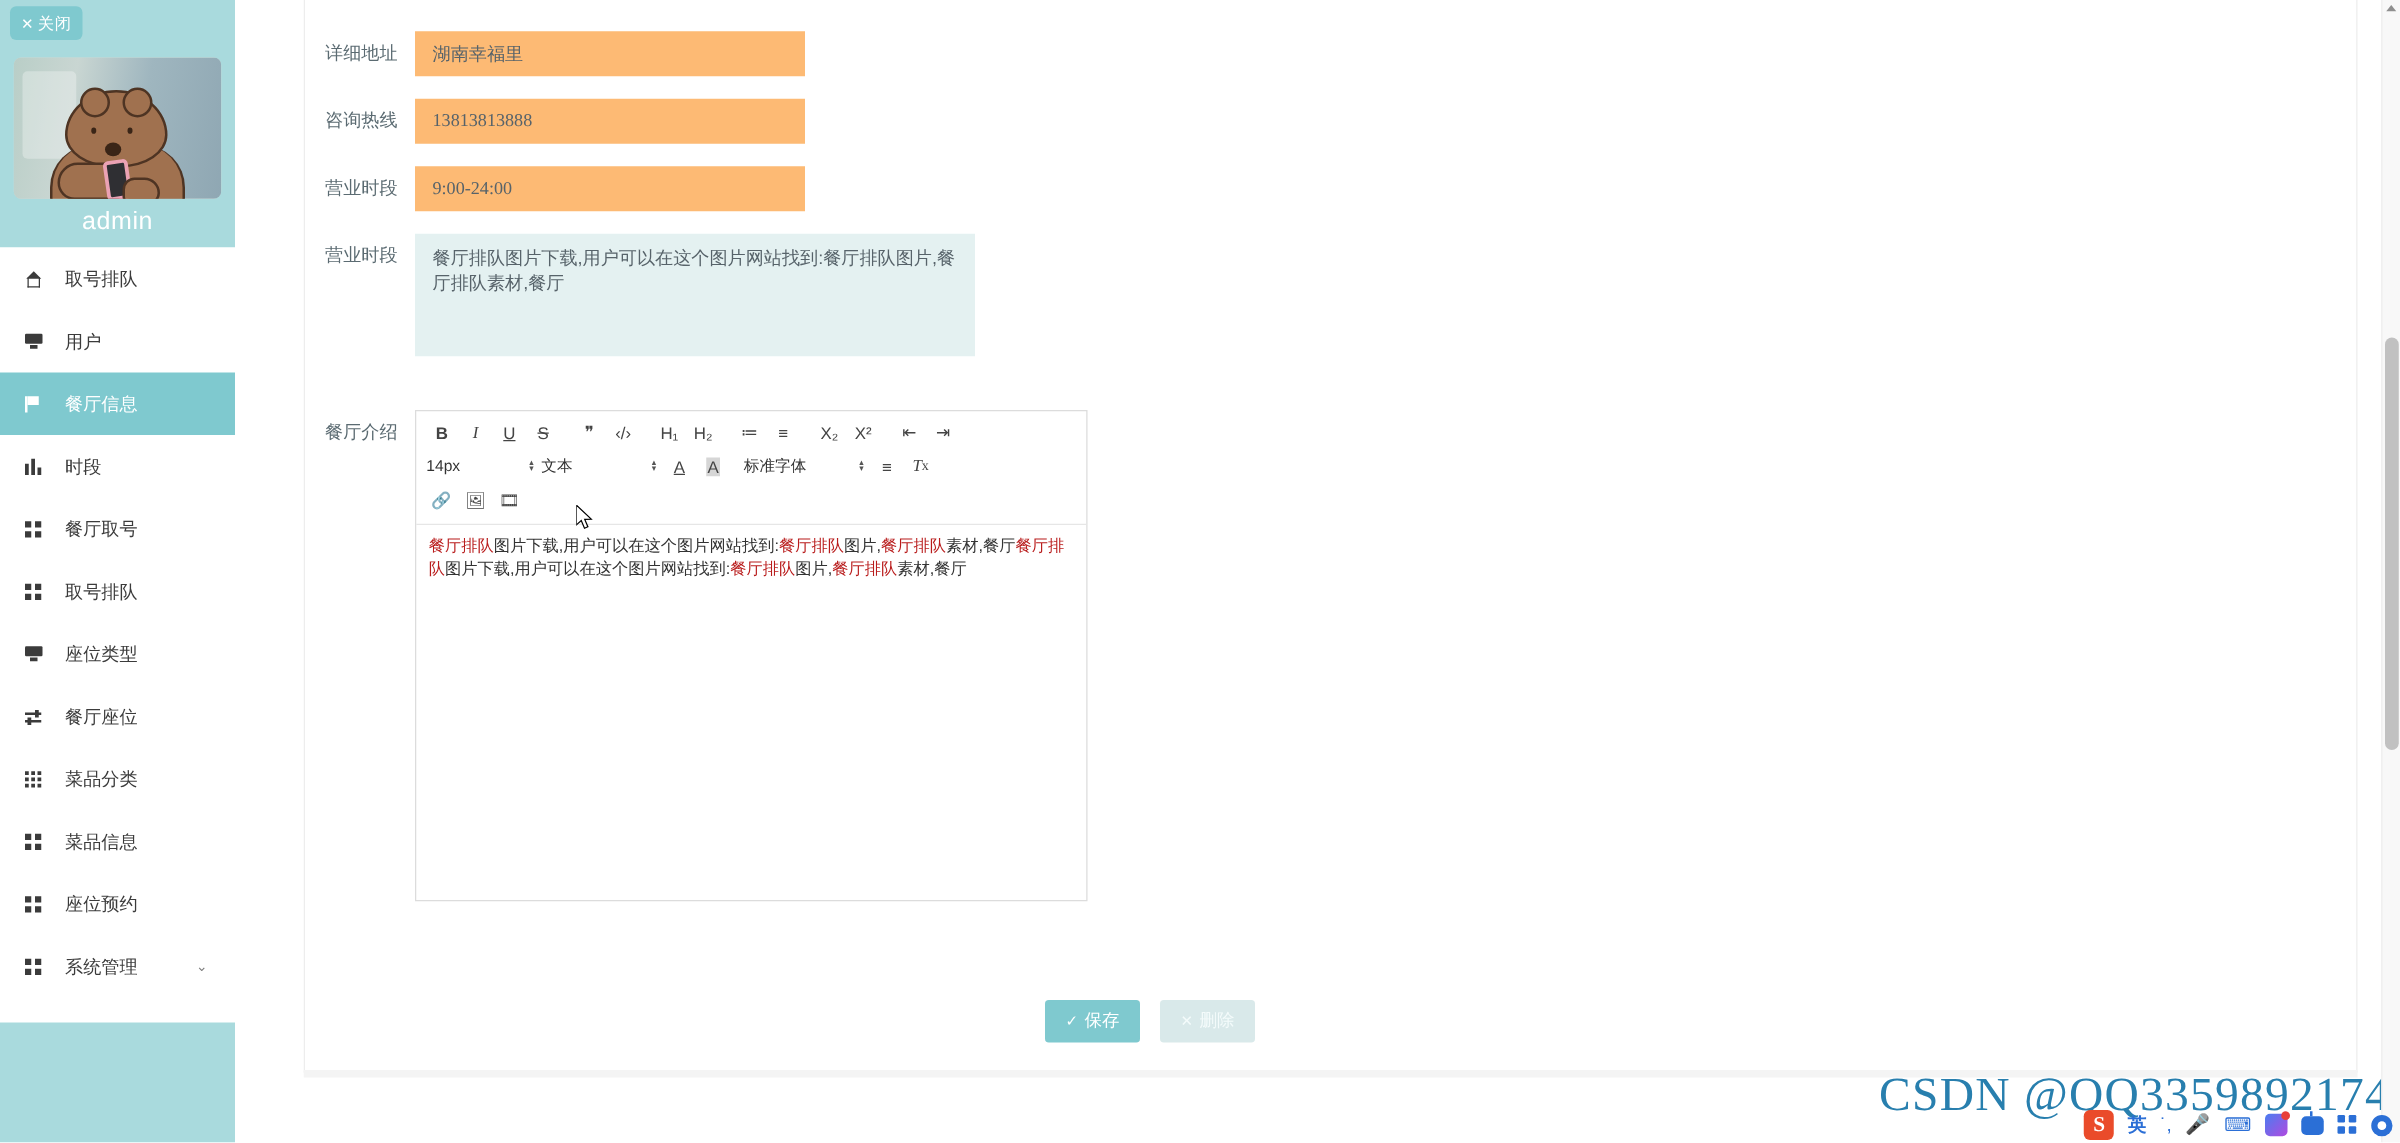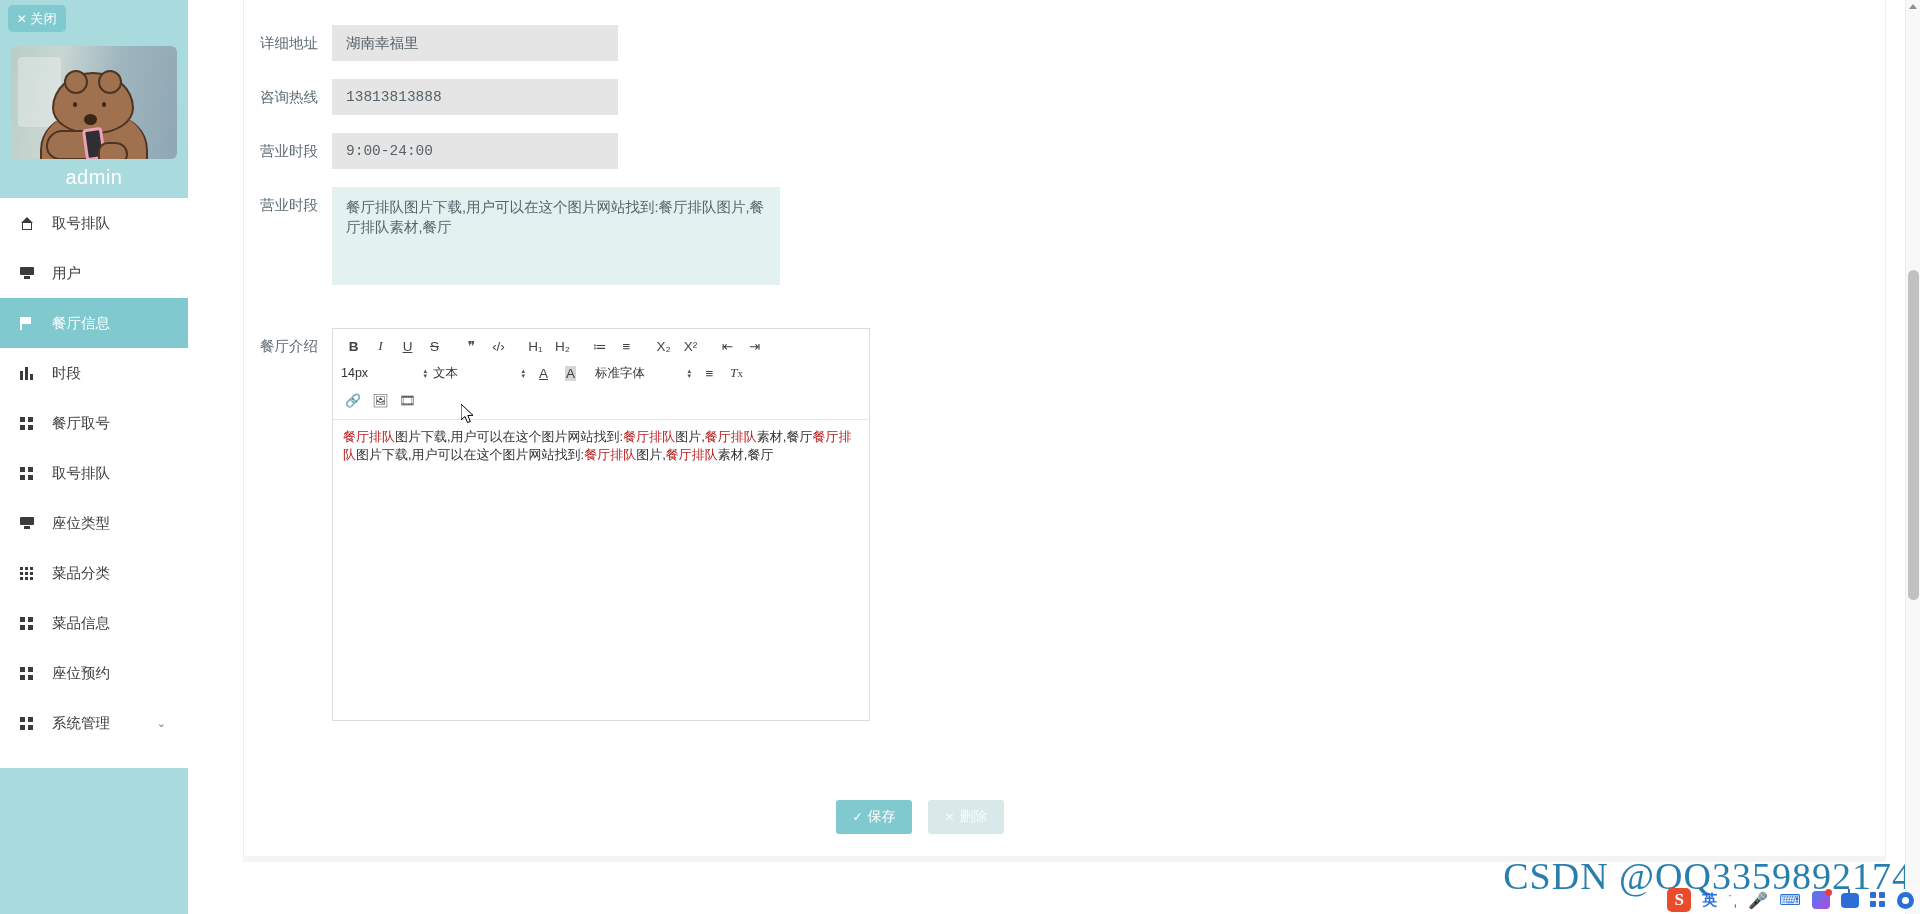--- a/index.html
+++ b/index.html
@@ -254,29 +254,29 @@
   }
   .form-label {
     width: 88px;
     text-align: right;
     padding-right: 14px;
     color: #5b6b72;
     font-size: 14.5px;
     line-height: 36px;
   }
   .form-input {
-    width: 286px;
+    width: 312px;
     height: 36px;
-    background: #e5e5e5;
+    background: #fdba74;
     border: none;
     outline: none;
     padding: 0 14px;
     font-size: 14.5px;
     color: #57636a;
-    font-family: Liberation Mono, monospace;
+    font-family: Liberation Serif, serif;
   }
   .form-textarea {
     width: 448px;
     height: 98px;
     background: #e4f1f1;
     border: none;
     outline: none;
     resize: none;
     padding: 10px 14px;
     font-size: 14.5px;
@@ -589,20 +589,31 @@
           <span>取号排队</span>
         </div>
         <div class="menu-item">
           <span class="mi-icon">
             <span class="ic ic-monitor">
               <span class="scr"></span>
               <span class="st"></span>
             </span>
           </span>
           <span>座位类型</span>
+        </div>
+        <div class="menu-item">
+          <span class="mi-icon">
+            <span class="ic ic-slider">
+              <i></i>
+              <i></i>
+              <span class="k1"></span>
+              <span class="k2"></span>
+            </span>
+          </span>
+          <span>餐厅座位</span>
         </div>
         <div class="menu-item">
           <span class="mi-icon">
             <span class="ic ic-grid9">
               <i style="left:0px;top:0px"></i>
               <i style="left:5px;top:0px"></i>
               <i style="left:10px;top:0px"></i>
               <i style="left:0px;top:5px"></i>
               <i style="left:5px;top:5px"></i>
               <i style="left:10px;top:5px"></i>

